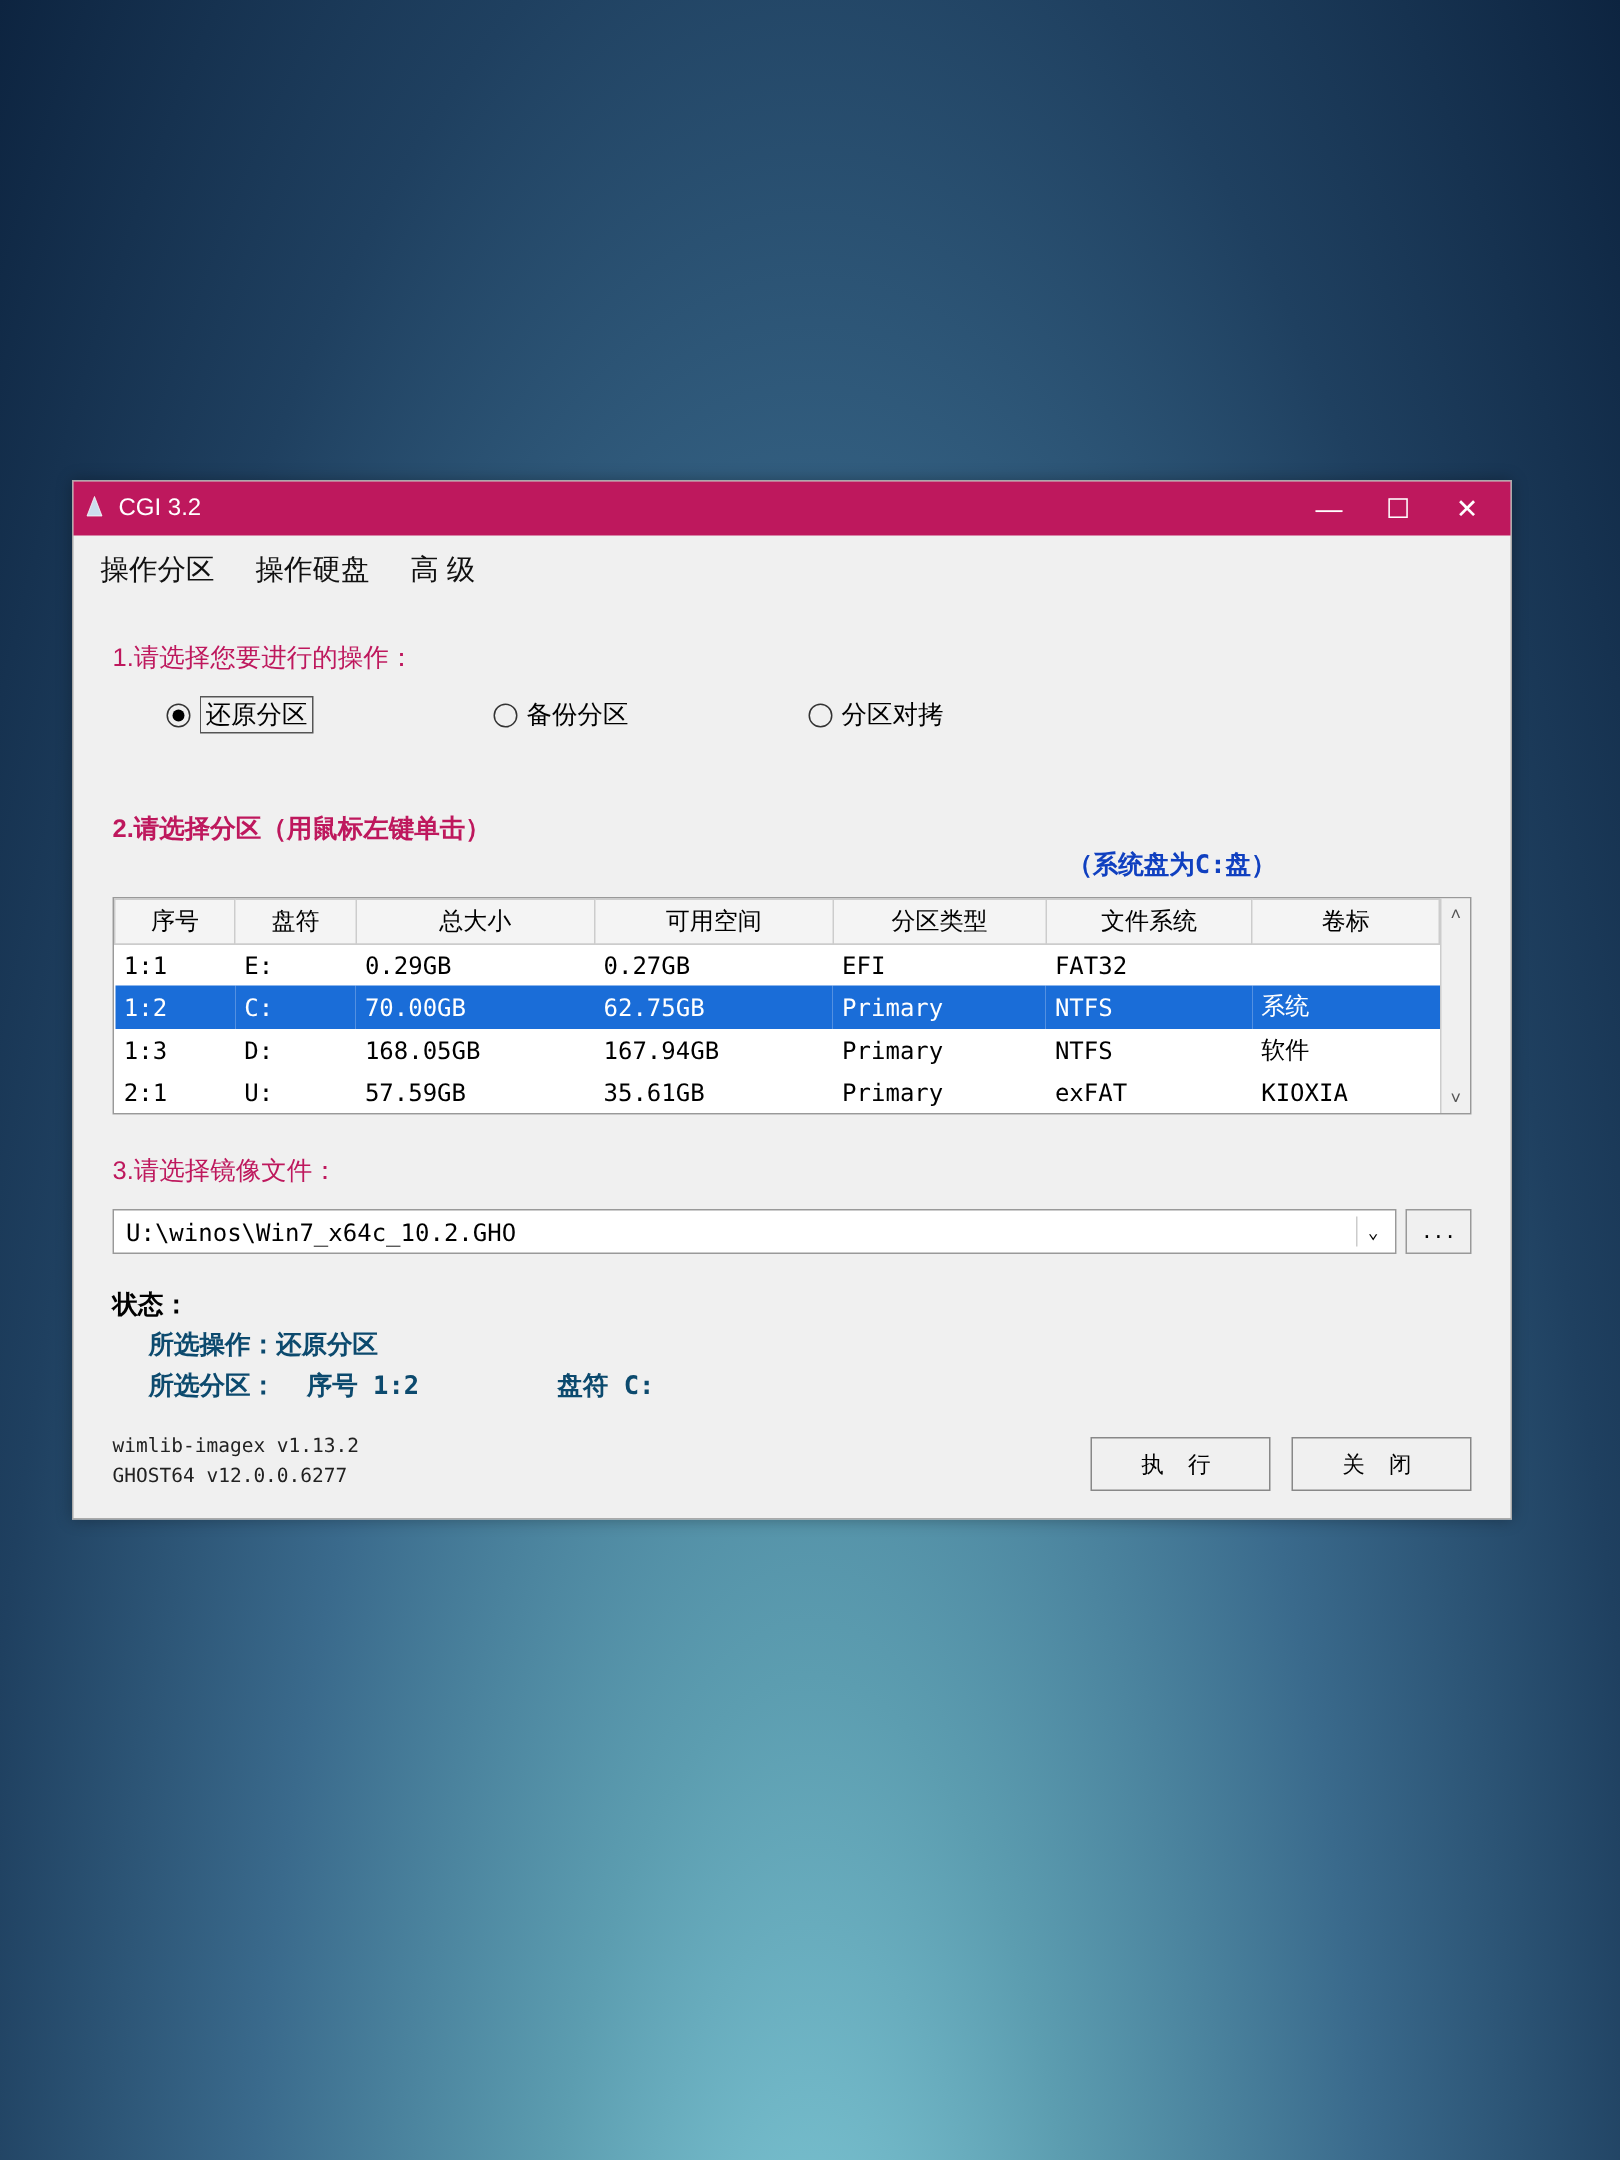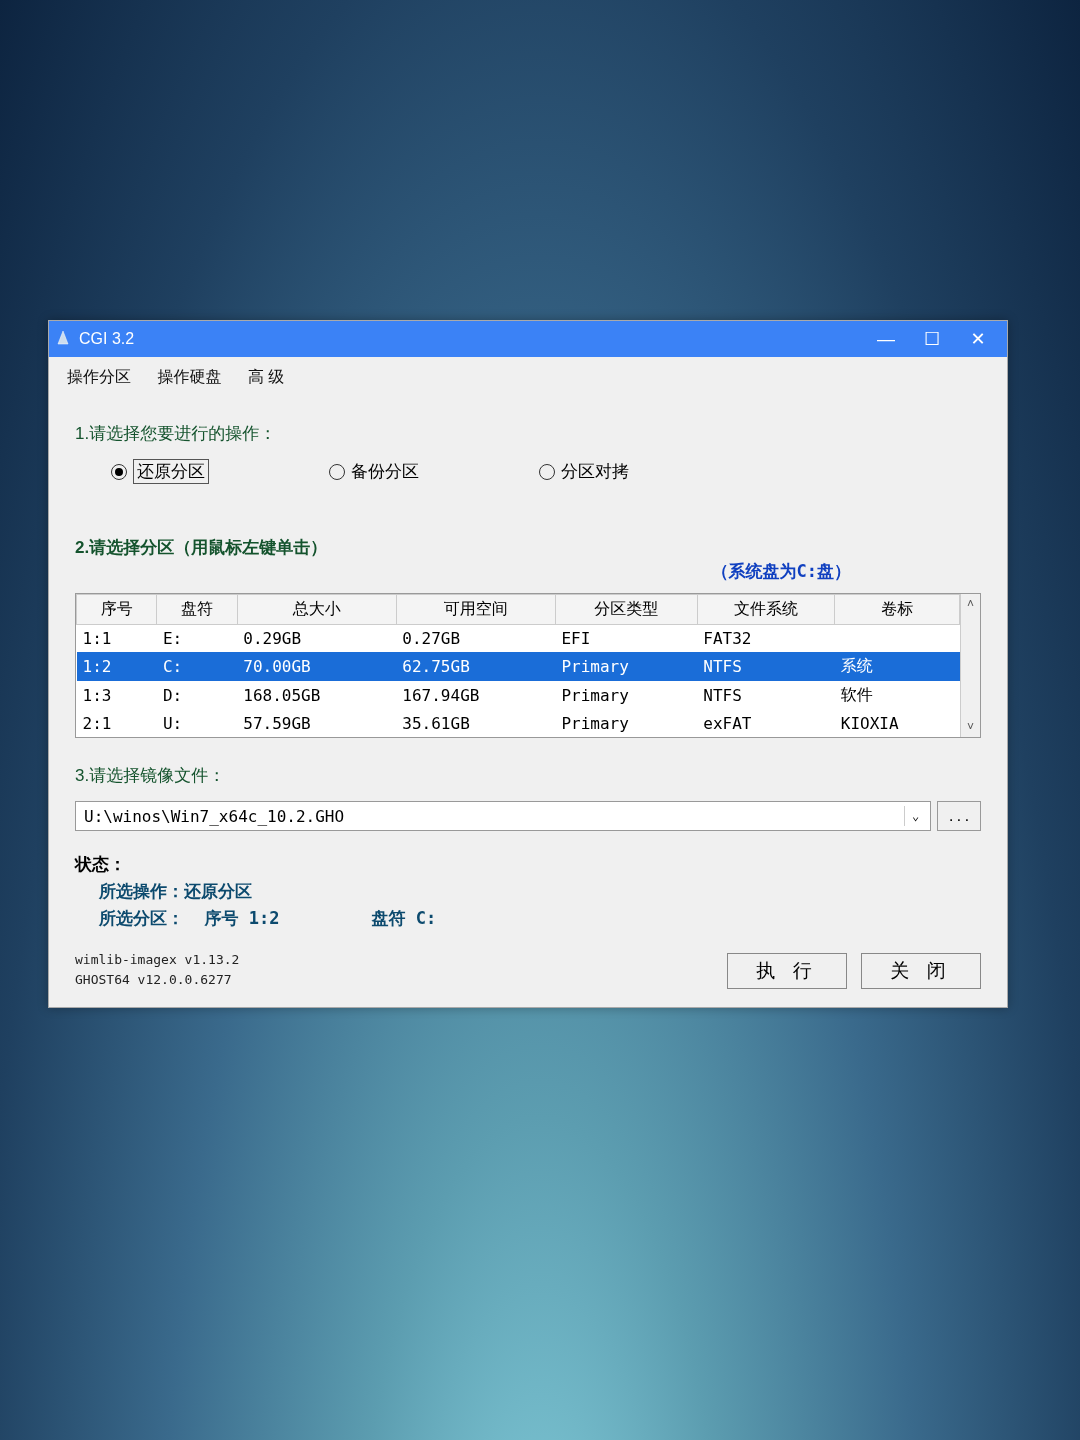--- a/index.html
+++ b/index.html
@@ -13,38 +13,38 @@
   .window {
     position: absolute;
     left: 48px; top: 320px;
     width: 960px;
     background: #f0f0f0;
     border: 1px solid #aaa;
     box-shadow: 0 0 10px rgba(0,0,0,0.3);
   }
   .titlebar {
     height: 36px;
-    background: #3b82f6;
+    background: #be185d;
     color: #fff;
     display: flex;
     align-items: center;
     padding: 0 6px;
     font-size: 16px;
   }
   .titlebar .icon { width: 18px; height: 18px; margin-right: 6px; }
   .titlebar .title { flex: 1; font-family: "Segoe UI", sans-serif; }
   .titlebar .ctl { width: 46px; height: 36px; display:flex; align-items:center; justify-content:center; color:#fff; font-size:18px; }
   .menubar {
     padding: 10px 18px 6px 18px;
-    font-size: 16px;
+    font-size: 19px;
     color: #111;
   }
   .menubar span { margin-right: 22px; display:inline-block; }
   .content { padding: 10px 26px 18px 26px; }
-  .section-label { font-size: 17px; margin: 18px 0 14px 0; color:#14532d; }
+  .section-label { font-size: 17px; margin: 18px 0 14px 0; color:#be185d; }
   .radio-row { padding-left: 36px; display:flex; gap: 120px; font-size:17px; }
   .radio { display:inline-flex; align-items:center; gap:6px; }
   .radio-dot { width:16px; height:16px; border-radius:50%; border:1.5px solid #333; display:inline-flex; align-items:center; justify-content:center; }
   .radio-dot.checked::after { content:""; width:8px; height:8px; border-radius:50%; background:#000; }
   .radio.selected .label { padding:1px 4px; }
   .radio.selected .label::after{content:"";}
   .radio.selected span.label{ box-shadow: 0 0 0 1px #555 inset; }
   .hint-blue { color:#1040c0; font-family:"SimSun",monospace; font-size:17px;margin-top:48px; }
   .step2-line { display:flex; align-items:center; gap:10px; margin-top:28px;font-weight:bold;}
   .step2-line .grow{flex:1;}
@@ -57,21 +57,21 @@
   .scroll-col div{height:20px;display:flex;align-items:center;justify-content:center;width:100%;}
   .combo-row { display:flex; gap:6px; margin-top:10px;}
   .combo { flex:1; height:30px; border:1px solid #999; background:#fff; display:flex; align-items:center; padding:0 8px; font-family:"SimSun",monospace; font-size:16px; position:relative;}
   .combo .chev{position:absolute; right:4px; top:4px; bottom:4px; width:22px; border-left:1px solid #ccc; display:flex; align-items:center; justify-content:center; font-size:12px;}
   .browse-btn{ width:44px; height:30px; border:1px solid #999; background:#f0f0f0; display:flex; align-items:center; justify-content:center; font-family:monospace;}
   .status-block { margin-top:22px; font-size:17px;font-weight:bold; }
   .status-block .line { margin:4px 0 4px 24px; color:#0c4a6e; font-family:"SimSun",monospace;}
   .footer-row { display:flex; align-items:flex-end; margin-top:20px;}
   .ver-block { font-family:"SimSun",monospace; font-size:13px; color:#222; line-height:1.5;}
   .spacer{flex:1;}
-  .btn { width:120px; height:36px; border:1px solid #888; background:#f0f0f0; margin-left:14px; font-size:19px; display:flex; align-items:center; justify-content:center; letter-spacing:6px;}
+  .btn { width:120px; height:36px; border:1px solid #888; background:#f0f0f0; margin-left:14px; font-size:15px; display:flex; align-items:center; justify-content:center; letter-spacing:6px;}
 </style>
 </head>
 <body>
 
 <div class="window">
 
   <div class="titlebar">
     <span class="icon">
       <svg viewBox="0 0 16 16" width="16" height="16">
           <path d="M8 1 L13 14 H3 Z" fill="#cde" stroke="#fff" stroke-width="0.5"></path>

